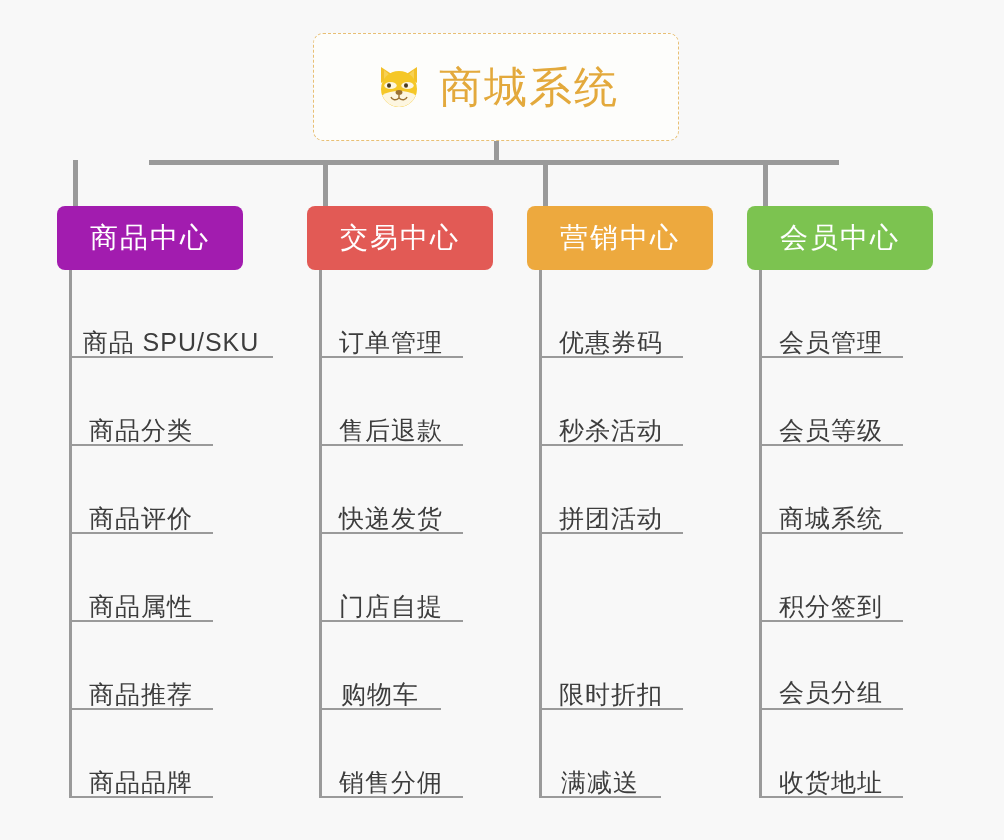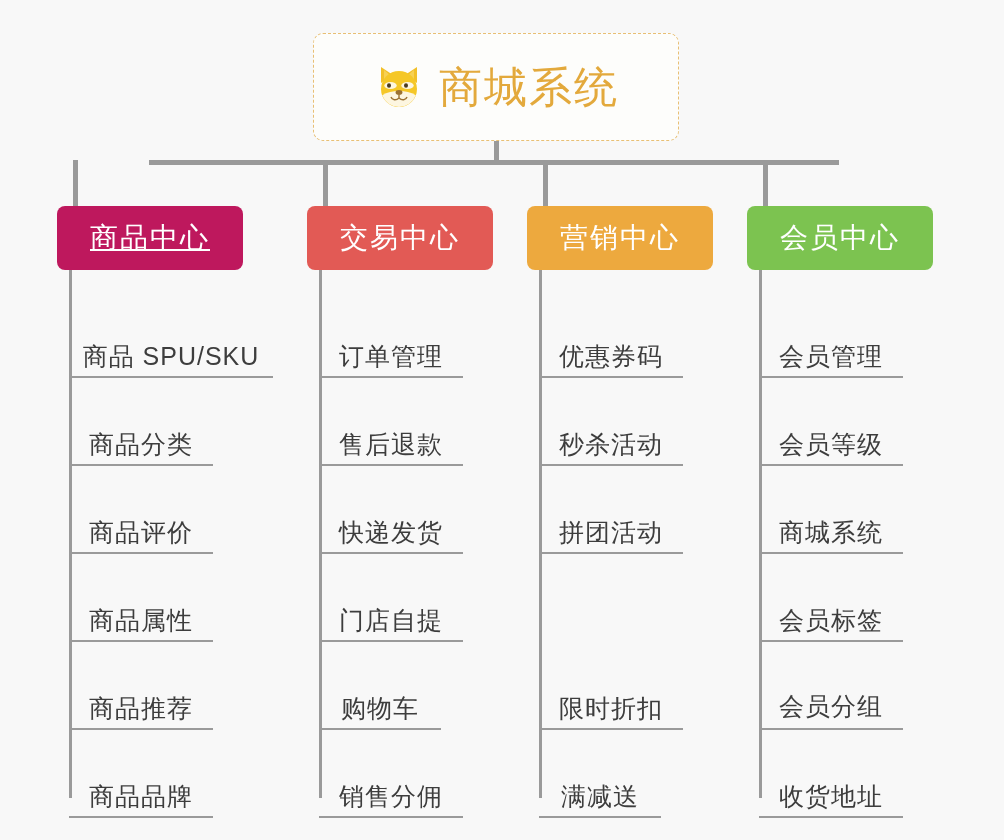--- a/index.html
+++ b/index.html
@@ -109,23 +109,22 @@
   }
   .leaf {
     position: absolute;
     left: 12px;
     height: 88px;
     box-sizing: border-box;
     border-bottom: 2px solid #9a9a9a;
     display: flex;
     align-items: flex-end;
     justify-content: center;
-    padding: 0 10px 6px 10px;
+    padding: 0 10px 0 10px;
     white-space: nowrap;
-    margin-top: 20px;
   }
   .leaf-label {
     font-size: 25px;
     color: #3d3d3d;
     line-height: 1.1;
     letter-spacing: 1px;
   }
 </style>
 </head>
 <body>
@@ -160,21 +159,21 @@
 
   <div id="drops">
       <div class="conn conn-drop" style="left: 73px;"></div>
       <div class="conn conn-drop" style="left: 323px;"></div>
       <div class="conn conn-drop" style="left: 543px;"></div>
       <div class="conn conn-drop" style="left: 763px;"></div>
     </div>
 
   <div id="groups">
       <div class="group" style="left: 57px; width: 186px;">
-        <div class="group-header" style="background: #be185d; text-decoration: underline;">
+        <div class="group-header" style="background: #a21caf;">
           <span>商品中心</span>
         </div>
         <div class="group-body" style="height: 528px;">
           <div class="trunk" style="height: 528px;"></div>
           <div class="leaf" style="top: 0px; width: 204px;">
             <span class="leaf-label">商品 SPU/SKU</span>
           </div>
           <div class="leaf" style="top: 88px; width: 144px;">
             <span class="leaf-label">商品分类</span>
           </div>
@@ -250,21 +249,21 @@
           <div class="leaf" style="top: 0px; width: 144px;">
             <span class="leaf-label">会员管理</span>
           </div>
           <div class="leaf" style="top: 88px; width: 144px;">
             <span class="leaf-label">会员等级</span>
           </div>
           <div class="leaf" style="top: 176px; width: 144px;">
             <span class="leaf-label">商城系统</span>
           </div>
           <div class="leaf" style="top: 264px; width: 144px;">
-            <span class="leaf-label">会员标签</span>
+            <span class="leaf-label">积分签到</span>
           </div>
           <div class="leaf" style="top: 352px; width: 144px; font-family: Liberation Mono, monospace;">
             <span class="leaf-label">会员分组</span>
           </div>
           <div class="leaf" style="top: 440px; width: 144px;">
             <span class="leaf-label">收货地址</span>
           </div>
         </div>
       </div>
     </div>

